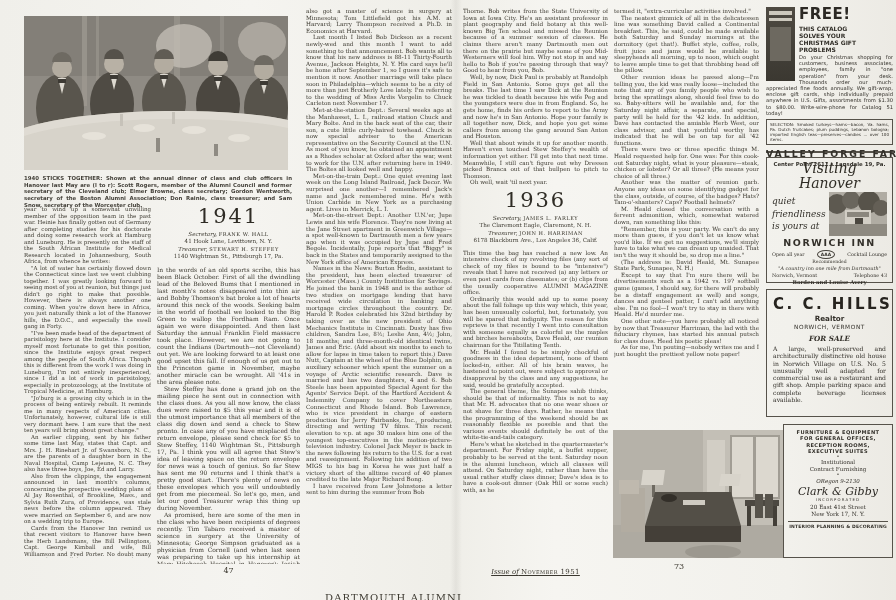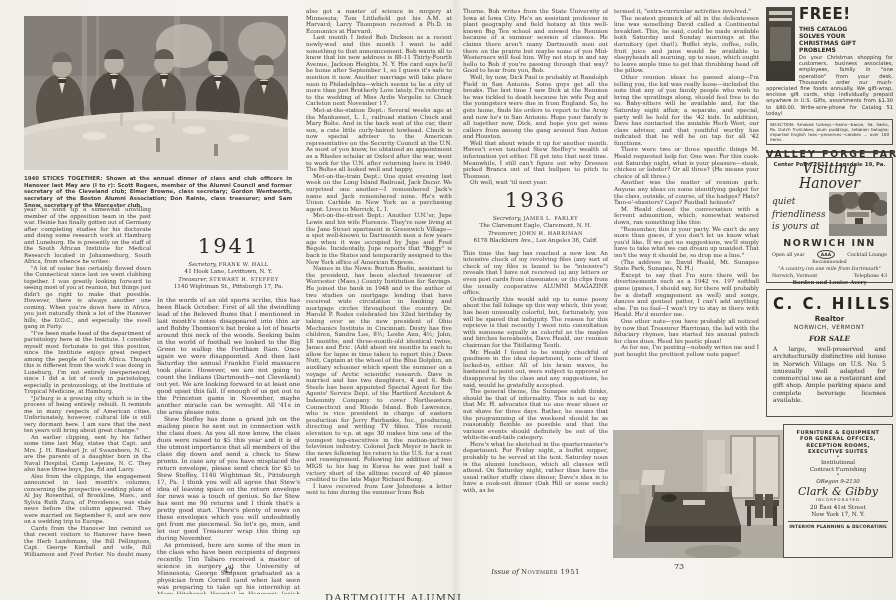--- a/index.html
+++ b/index.html
@@ -25,37 +25,37 @@
   .caption {
     position:absolute; left:24px; top:175px; width:268px;
     font-family:"DejaVu Sans","Liberation Sans",sans-serif;
     font-size:5.4px; line-height:6.7px; font-weight:bold; color:#45423b; text-align:justify;
   }
 
   .col { position:absolute; font-size:5.7px; line-height:6.6px; text-align:justify; overflow:hidden; color:#3b382f; }
   .col p { margin:0; text-indent:7px; }
   .col p.flush { text-indent:0; }
   .c1 { left:24px;  top:206px; width:127px; height:352px; font-size:5.5px; line-height:6.5px; }
-  .c2 { left:157px; top:202px; width:143px; height:362px; font-size:6px;   line-height:7px;margin-top:30px; }
+  .c2 { left:157px; top:202px; width:143px; height:362px; font-size:6px;   line-height:7px; }
   .c3 { left:306px; top:8px;   width:146px; height:558px; }
   .c4 { left:463px; top:8px;   width:145px; height:558px; }
   .c5 { left:614px; top:8px;   width:145px; height:414px; }
 
   .year { font-size:21px; line-height:24px; text-align:center; letter-spacing:2px;
           font-weight:400; color:#2f2c25; margin:2px 0 3px; text-indent:0; }
   .officers { text-align:center; font-size:5.6px; line-height:7.4px; margin:0 0 5px; text-indent:0; }
   .role { font-style:italic; }
   .oname { font-size:5.1px; letter-spacing:.5px; }
 
   .folio { position:absolute; font-size:8px; color:#3b382f; }
   .folio-left  { left:157px; width:143px; top:566px; text-align:center; }
   .folio-right { left:614px; width:130px; top:562px; text-align:center; }
   .mag-footer { position:absolute; left:292px; width:170px; top:592px; text-align:right;
                 font-size:10px; letter-spacing:1.1px; color:#3b382f; }
-  .issue-footer { position:absolute; left:463px; width:145px; top:568px; text-align:center; font-size:7px; }
+  .issue-footer { position:absolute; left:463px; width:145px; top:568px; text-align:center; font-size:7px;text-decoration:underline; }
   .issue-pre { font-style:italic; }
   .issue-date { font-variant:small-caps; letter-spacing:.4px; }
 
   .ad { position:absolute; left:766px; width:127px; font-family:"DejaVu Sans","Liberation Sans",sans-serif; color:#33302a; }
 
   .ad-valley { top:4px; height:149px; border-bottom:2px solid #56524a; padding-bottom:2px; }
   .catalog { float:left; width:29px; height:74px; margin:3px 4px 1px 0; background:linear-gradient(#4e4a42,#3b3831); position:relative; }
   .catalog .bar1,.catalog .bar2 { position:absolute; left:3px; right:3px; height:4px; background:#ccc8bd; }
   .catalog .bar1 { top:4px; } .catalog .bar2 { top:11px; height:3px; }
   .catalog .pic { position:absolute; left:4px; right:4px; top:20px; height:34px; background:#6d6960; }

